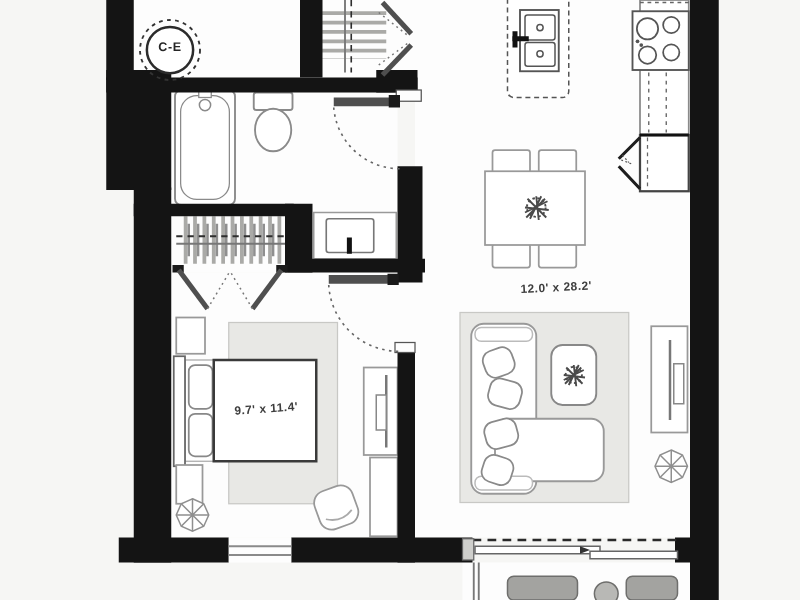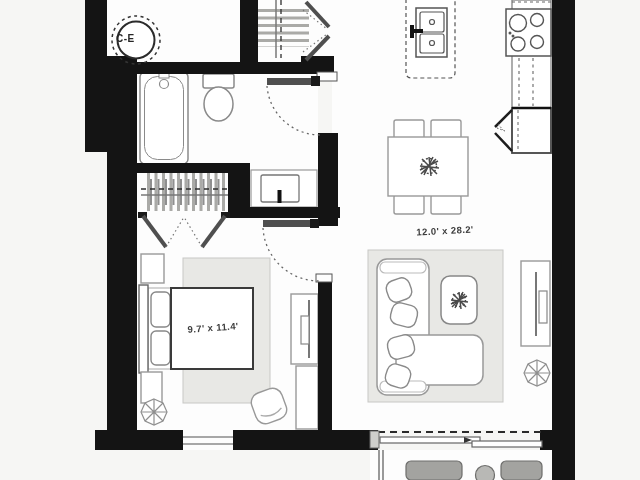--- a/index.html
+++ b/index.html
@@ -6,21 +6,21 @@
   #canvas{
     position:relative;width:640px;height:480px;overflow:hidden;
     background:#f6f6f4;font-family:"Liberation Sans",sans-serif;
   }
   #plan-svg{position:absolute;left:0;top:0;}
   .dim-label{
     position:absolute;color:#3d3d3d;font-size:9.5px;font-weight:700;
     letter-spacing:.4px;text-align:center;white-space:nowrap;
   }
   #label-ce{
-    position:absolute;left:116px;top:33px;width:40px;
+    position:absolute;left:116px;top:33px;width:40px;text-align:center;
     color:#262626;font-size:10px;font-weight:700;letter-spacing:.5px;
   }
   #label-living{left:399px;top:225px;width:92px;transform:rotate(-3deg);}
   #label-bedroom{left:170px;top:322px;width:86px;transform:rotate(-4deg);}
 </style>
 </head>
 <body>
 
 <div id="canvas">
 <svg id="plan-svg" width="640" height="480" viewBox="0 0 640 480">

